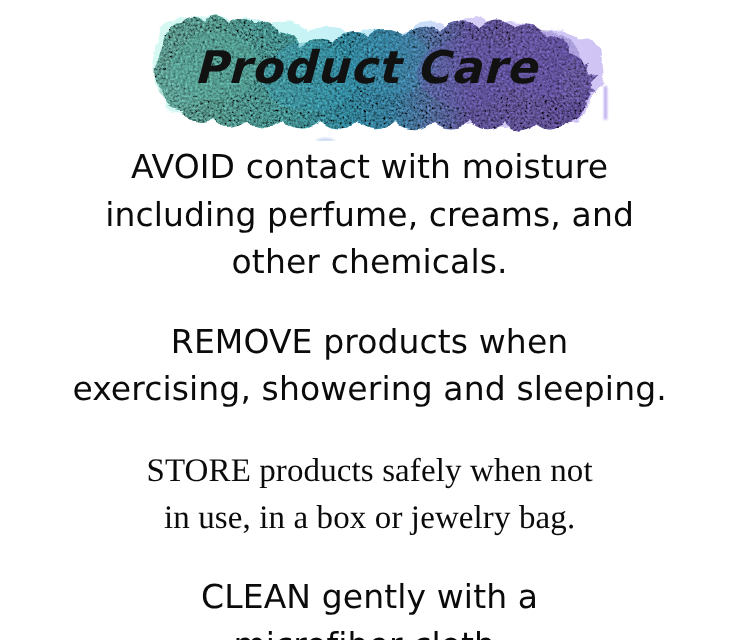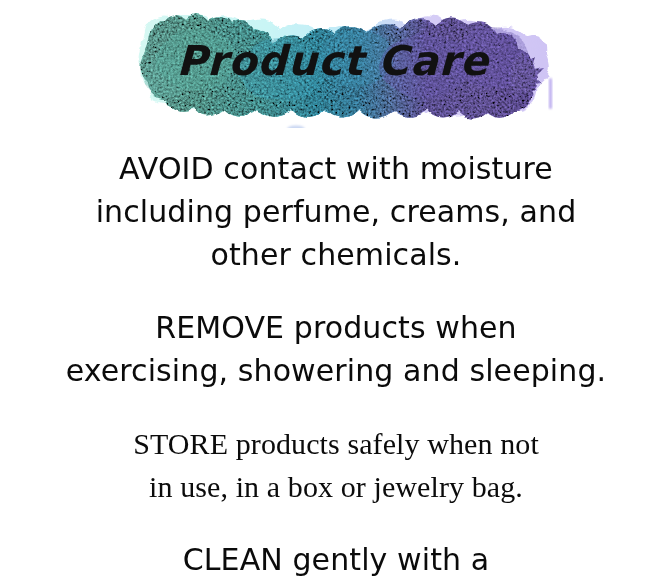--- a/index.html
+++ b/index.html
@@ -64,21 +64,21 @@
   .para {
     width: 672px;
     text-align: center;
     color: #0b0b0b;
     font-family: "DejaVu Sans", sans-serif;
     font-size: 30px;
     line-height: 43px;
     letter-spacing: 0.1px;
     white-space: pre-line;
   }
-  .para.p0 { margin-top: 16px; }
+  .para.p0 { margin-top: 0px; }
   .para.p1 { margin-top: 15px; }
   .para.p2 { margin-top: 22px; font-family: Liberation Serif, serif; }
   .para.p3 { margin-top: 24px; }
 </style>
 </head>
 <body>
 
 <div id="card">
 
   <div id="banner-wrap">

